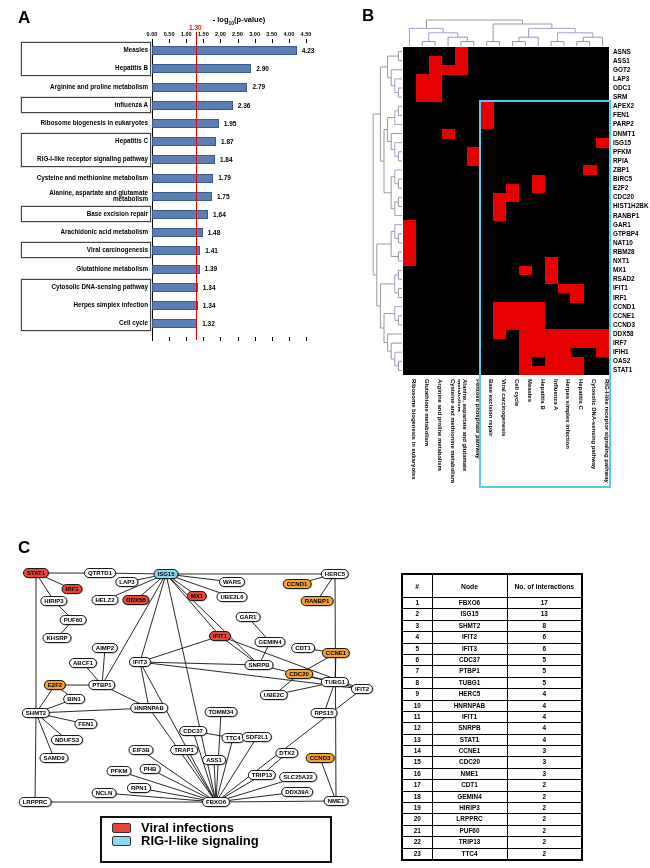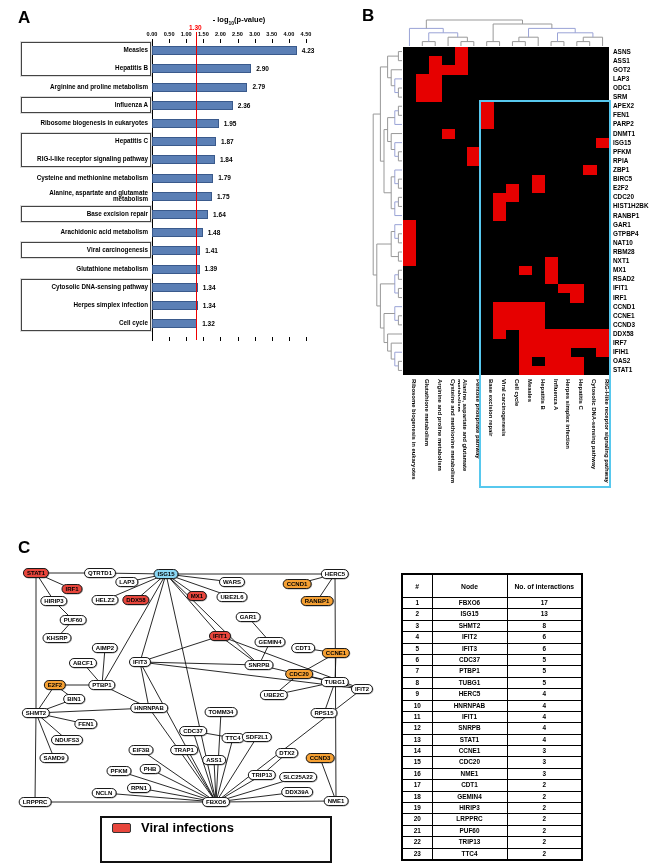--- a/index.html
+++ b/index.html
@@ -581,20 +581,24 @@
       <div class="node " style="left: 35px; top: 802px;">LRPPRC</div>
       <div class="node " style="left: 216px; top: 802px;">FBXO6</div>
       <div class="node " style="left: 336px; top: 801px;">NME1</div>
     </div>
 
   <div id="legendC" class="abs" style="left:100px;top:816px;width:232px;height:47px;padding-top:3px;box-sizing:border-box;">
       <div class="legend-row">
         <div class="legend-swatch" style="background: rgb(232, 70, 60);"></div>
         <div class="legend-label">Viral infections</div>
       </div>
+      <div class="legend-row">
+        <div class="legend-swatch" style="background: rgb(139, 215, 244);"></div>
+        <div class="legend-label">RIG-I-like signaling</div>
+      </div>
     </div>
 
   <table id="ctable" class="abs" style="left:401px;top:573px;width:180px;">
       <colgroup>
         <col style="width:30px">
         <col style="width:75px">
         <col style="width:75px">
       </colgroup>
       <thead>
         <tr>

